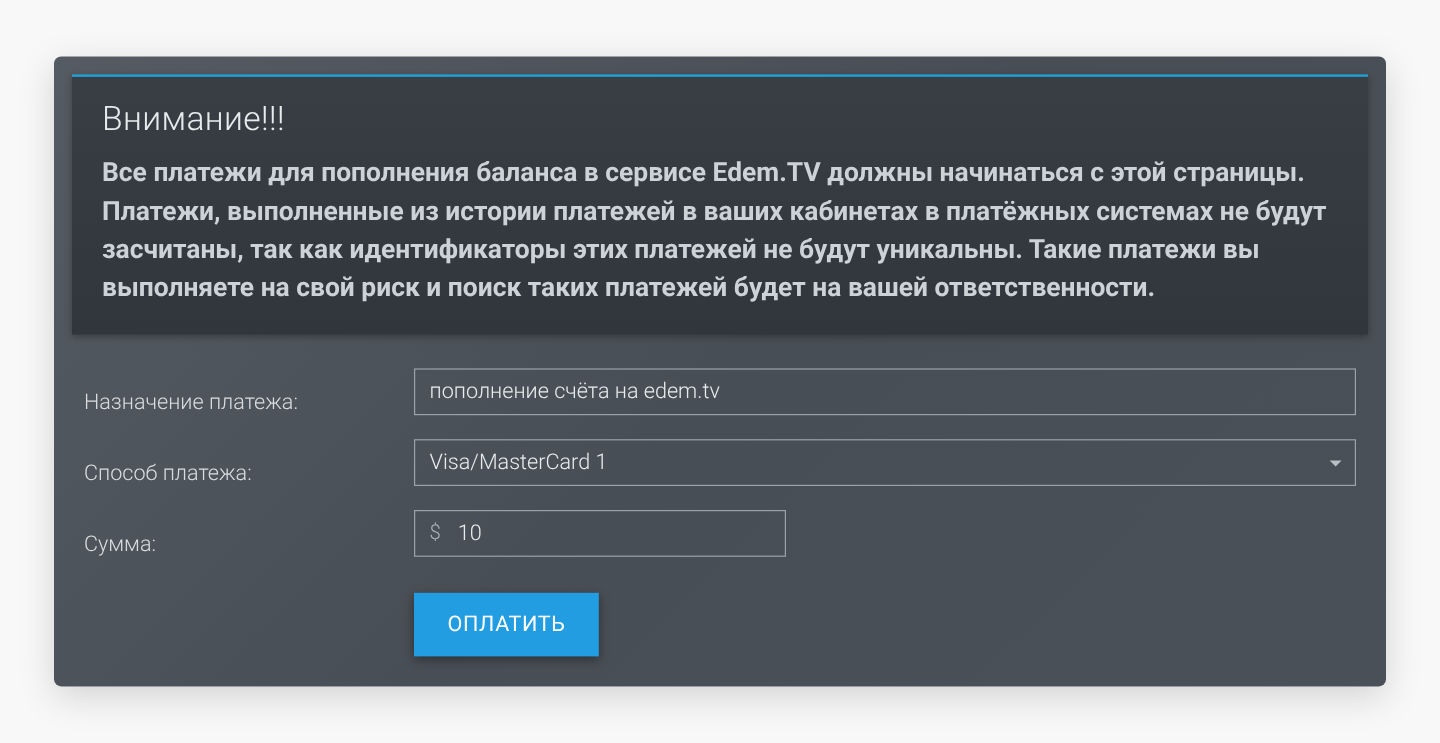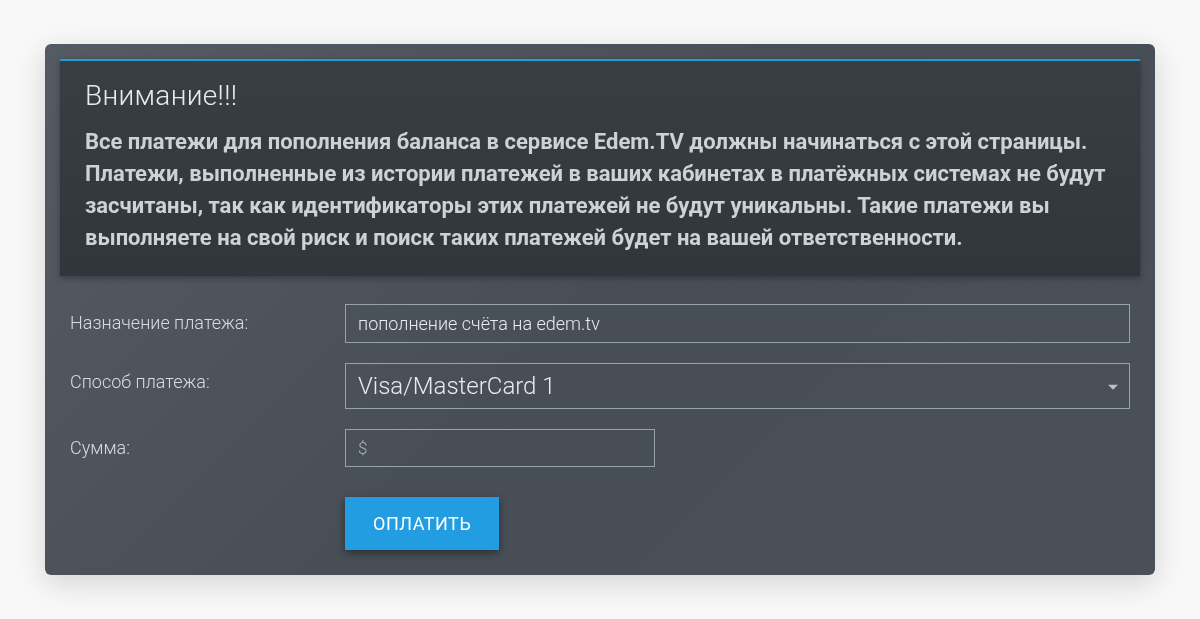--- a/index.html
+++ b/index.html
@@ -46,21 +46,21 @@
     
     .warning-text {
       color: #cdd2d6;
       font-size: 22px;
       line-height: 1.45;
       font-weight: 700;
     }
     
     .form-row {
       display: flex;
-      align-items: flex-start;
+      align-items: flex-end;
       margin-bottom: 20px;
       padding-left: 10px;
     }
     
     .form-label {
       width: 275px;
       color: #d8dce0;
       font-size: 18px;
       font-weight: 300;
       padding-top: 8px;
@@ -81,21 +81,21 @@
       font-family: inherit;
       font-weight: 300;
       outline: none;
     }
     
     .select-input {
       width: 100%;
       background: transparent;
       border: 1px solid #9aa3ab;
       color: #e8ebed;
-      font-size: 24px;
+      font-size: 18px;
       padding: 8px 12px;
       font-family: inherit;
       font-weight: 300;
       outline: none;
       appearance: none;
       -webkit-appearance: none;
       cursor: pointer;
       position: relative;
     }
     
@@ -196,20 +196,21 @@
         </select>
       </div>
     </div>
   </div>
 
   <div class="form-row">
     <div class="form-label">Сумма:</div>
     <div class="form-control-wrap">
       <div class="amount-wrap">
         <span class="amount-prefix">$</span>
+        <input type="text" class="amount-input" value="10" style="">
       </div>
     </div>
   </div>
 
   <div class="button-row">
     <button class="pay-button">ОПЛАТИТЬ</button>
   </div>
 
 </div>
 

